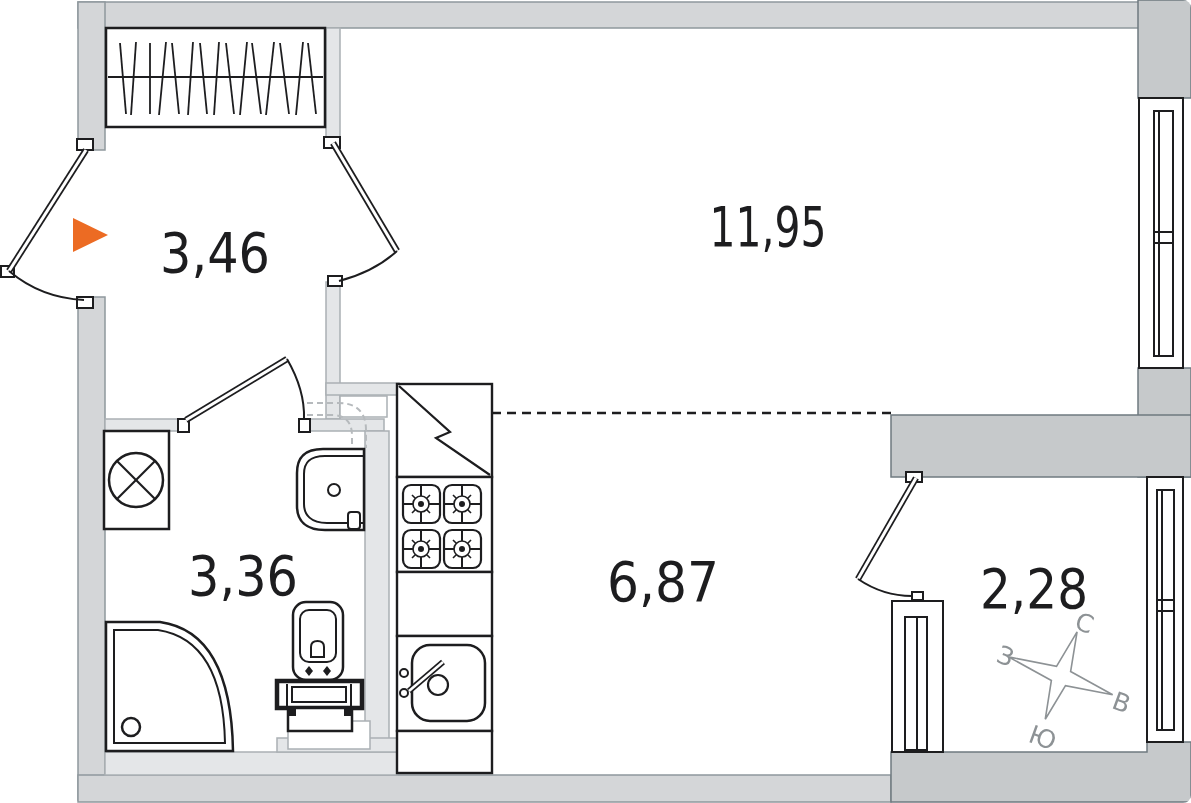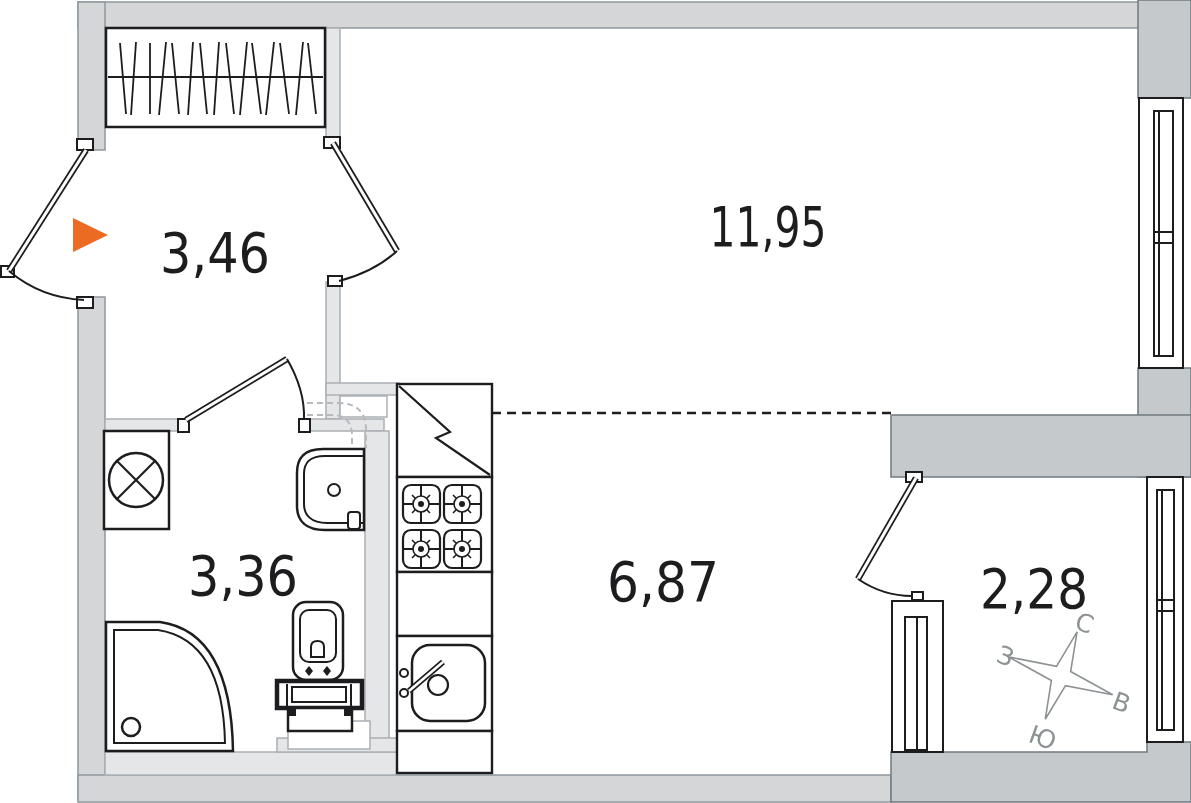--- a/index.html
+++ b/index.html
@@ -1,16 +1,16 @@
 <!DOCTYPE html>
 <html><head>
 <meta charset="utf-8">
 <style>
   html,body{margin:0;padding:0;background:#ffffff;}
-  .page{width:1191px;height:803px;position:relative;background:#fff;overflow:hidden;}
+  .page{width:1191px;height:803px;position:relative;background:#fff;overflow:hidden;border-radius:8px;}
   svg{display:block;}
   text.area-label{
     font-family:"DejaVu Sans","Liberation Sans",sans-serif;
     font-size:56px;fill:#1d1d1f;
   }
   text.compass-letter{
     font-family:"DejaVu Sans","Liberation Sans",sans-serif;
     font-size:25px;fill:#8d9295;
   }
 </style>

